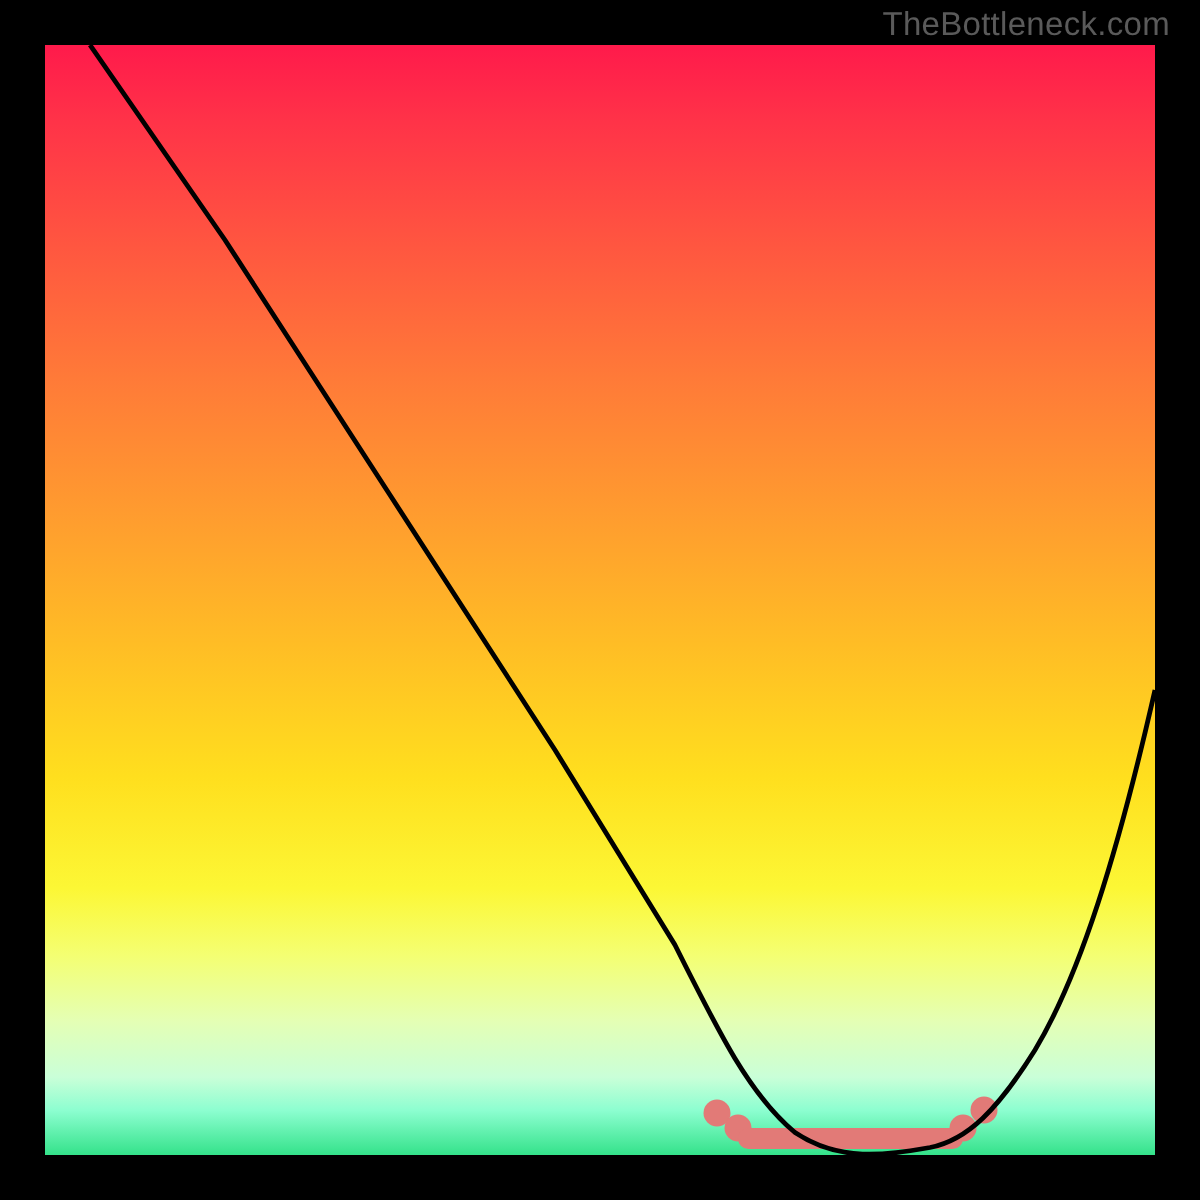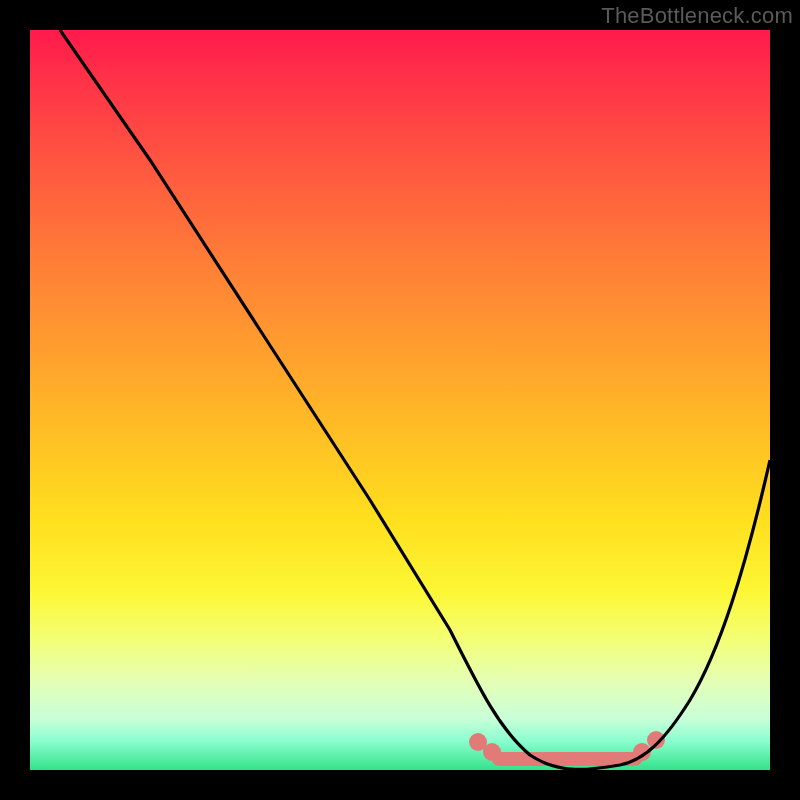--- a/index.html
+++ b/index.html
@@ -12,21 +12,21 @@
  #ff9b2f 42%,
  #ffbd25 54%,
  #ffdf1e 66%,
  #fcf735 76%,
  #f4ff72 82%,
  #e4ffb5 88%,
  #c9ffd8 93%,
  #8cfed0 96%,
  #34e28a 100%)}
 svg.curve{position:absolute;left:0;top:0}
-.watermark{position:absolute;right:7px;top:3px;color:#5a5a5a;font-size:22px;font-weight:500;letter-spacing:.2px}
+.watermark{position:absolute;right:20px;top:3px;color:#5a5a5a;font-size:22px;font-weight:500;letter-spacing:.2px}
 </style>
 </head>
 <body>
 
 <div class="watermark">TheBottleneck.com</div>
 
 <div class="frame">
   <div class="gradient"></div>
   <svg class="curve" width="740" height="740" viewBox="0 0 740 740">
     <g>

